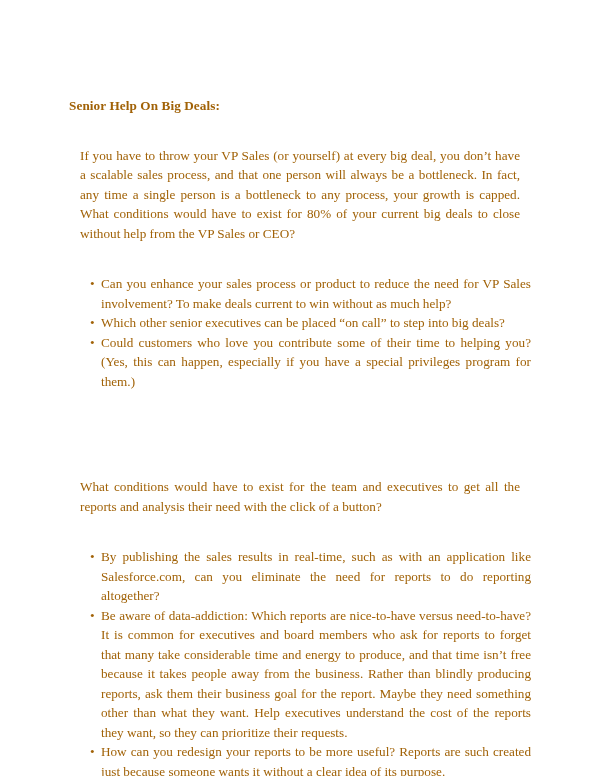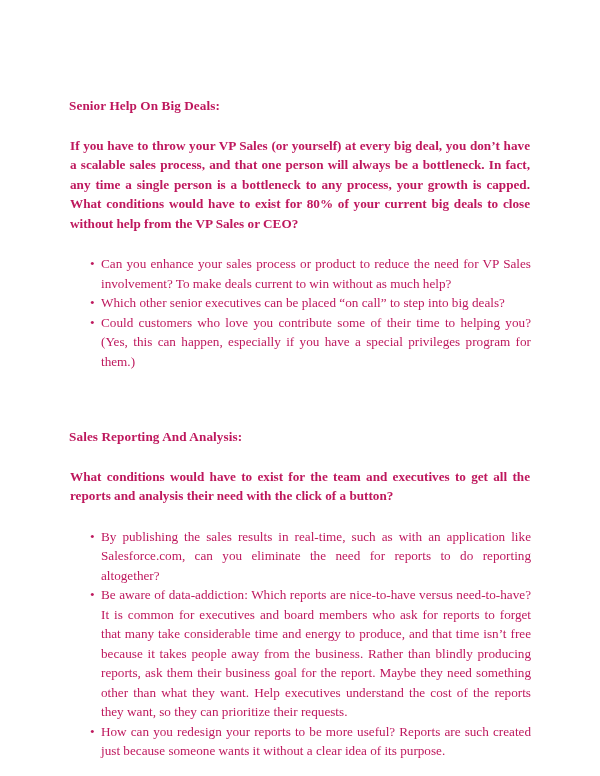--- a/index.html
+++ b/index.html
@@ -7,21 +7,21 @@
     padding: 0;
     background: #ffffff;
   }
   .page {
     position: relative;
     width: 600px;
     height: 776px;
     background: #ffffff;
     overflow: hidden;
     font-family: "Liberation Serif", "DejaVu Serif", serif;
-    color: #be185d;
+    color: #a16207;
     box-sizing: border-box;
   }
   .content {
     position: absolute;
     left: 69px;
     top: 96px;
     width: 462px;
   }
   .section-heading {
     font-size: 13.2px;
@@ -29,23 +29,22 @@
     line-height: 19.5px;
     margin: 0;
     letter-spacing: 0.1px;
     text-align: left;
   }
   .body-para {
     font-size: 13.2px;
     line-height: 19.5px;
     text-align: justify;
     text-justify: inter-word;
-    margin: 1px;
+    margin: 11px;
     hyphens: none;
-    font-weight: bold;
   }
   .gap-after-heading {
     height: 19px;
   }
   .gap-before-list {
     height: 20px;
   }
   .gap-between-sections {
     height: 56px;
   }
@@ -98,21 +97,20 @@
         <span class="bullet-text">Which other senior executives can be placed “on call” to step into big deals?</span>
       </li>
       <li>
         <span class="bullet-marker">•</span>
         <span class="bullet-text">Could customers who love you contribute some of their time to helping you? (Yes, this can happen, especially if you have a special privileges program for them.)</span>
       </li>
     </ul>
 
     <div class="gap-between-sections"></div>
 
-    <h2 class="section-heading">Sales Reporting And Analysis:</h2>
 
     <div class="gap-after-heading"></div>
 
     <p class="body-para">What conditions would have to exist for the team and executives to get all the reports and analysis their need with the click of a button?</p>
 
     <div class="gap-before-list"></div>
 
     <ul class="bullets">
       <li>
         <span class="bullet-marker">•</span>

